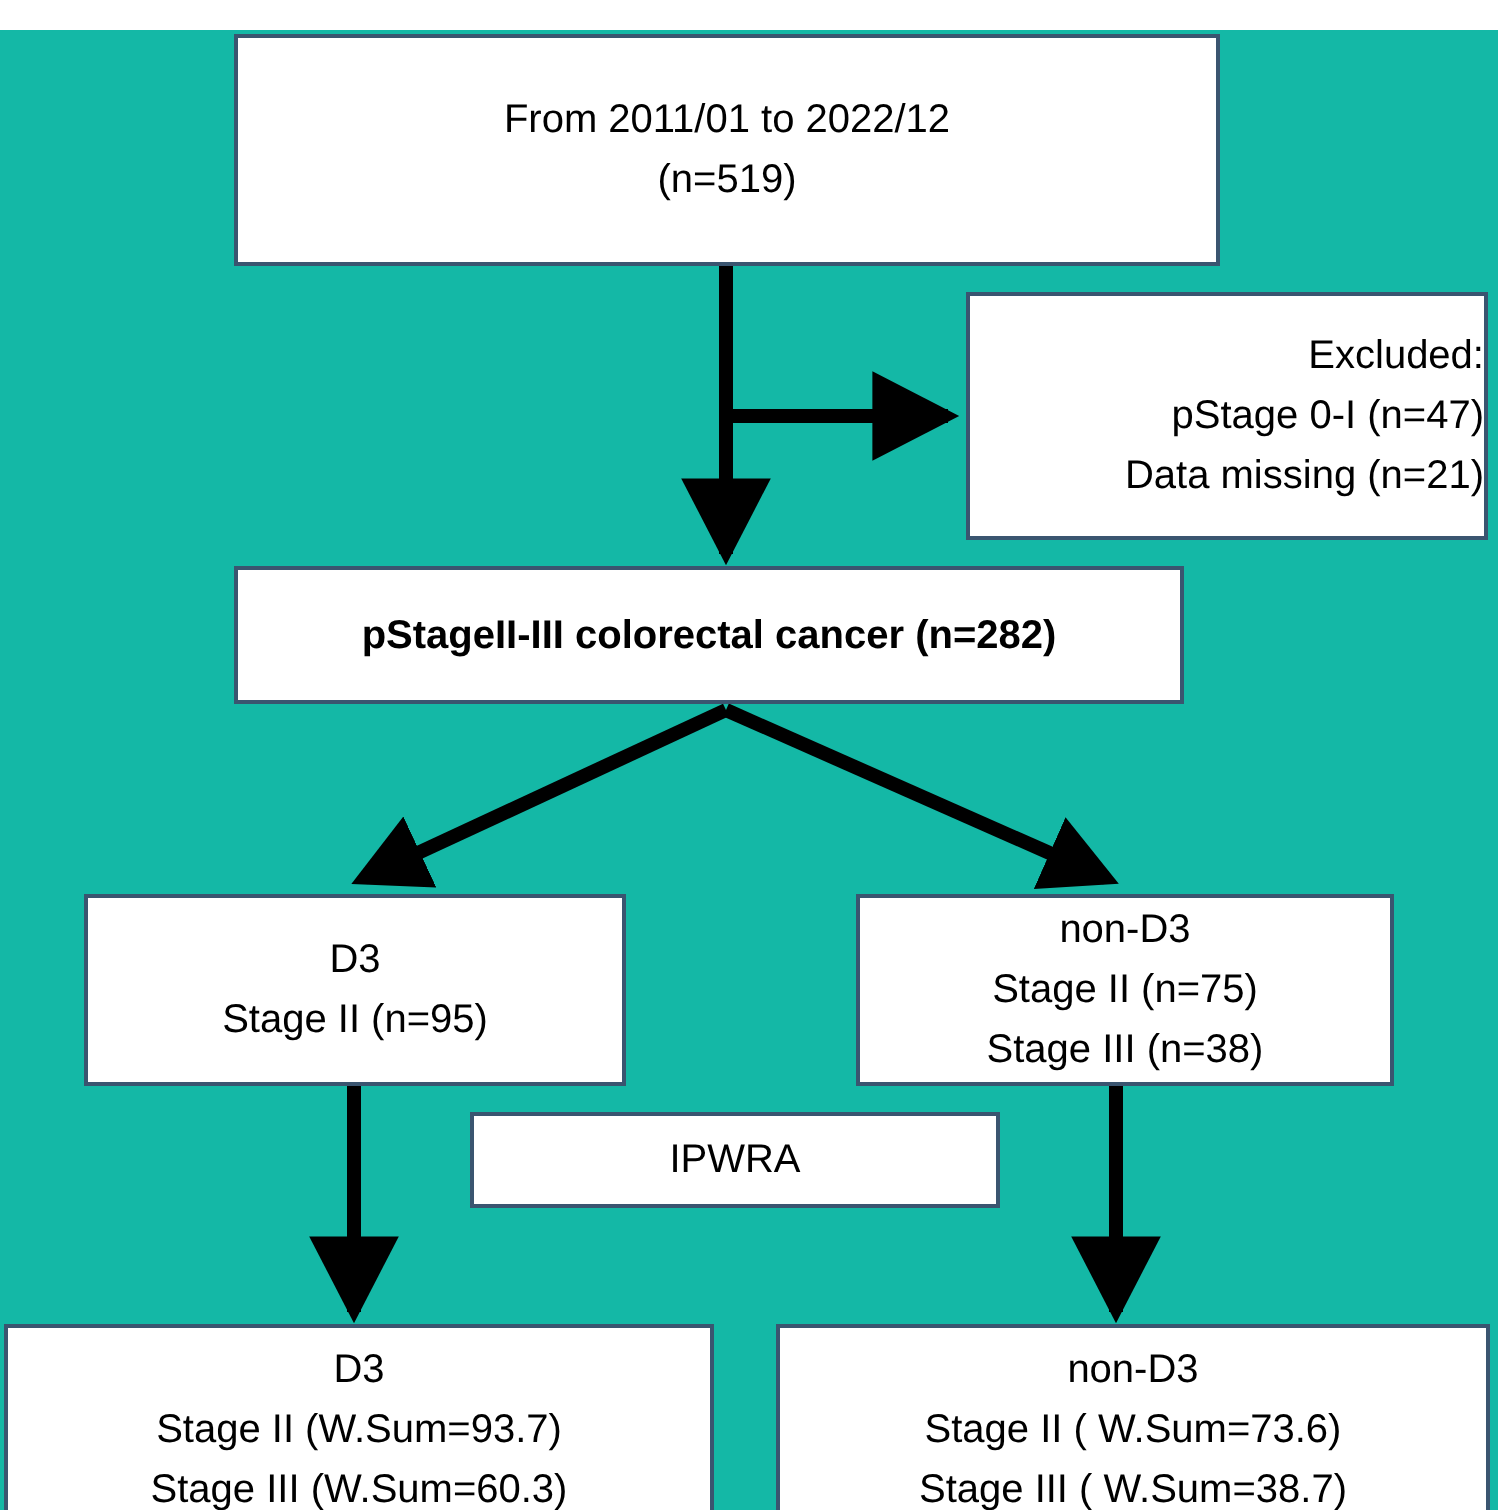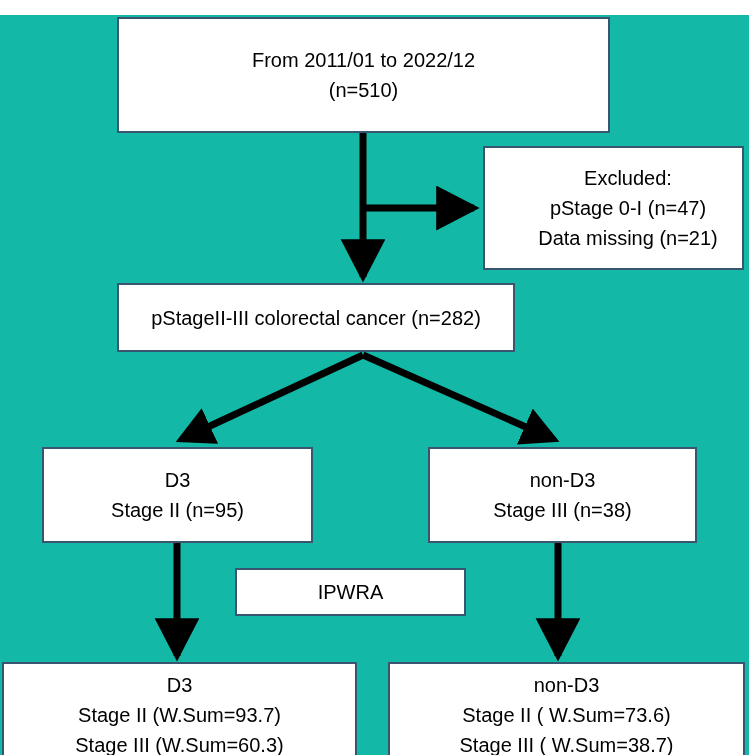--- a/index.html
+++ b/index.html
@@ -32,33 +32,33 @@
     z-index: 3;
   }
   .node .line {
     font-size: 20px;
     line-height: 30px;
     color: #000000;
     white-space: pre;
     text-align: center;
   }
   .node.left-align {
-    align-items: center;
+    align-items: flex-end;
     padding-left: 29px;
   }
   .node.left-align .line {
     text-align: left;
   }
   
   #node-enrollment   { left: 117px; top: 2px;   width: 493px; height: 116px; }
   #node-excluded     { left: 483px; top: 131px; width: 261px; height: 124px; }
-  #node-eligible     { left: 117px; top: 268px; width: 398px; height: 69px;  }
+  #node-eligible     { left: 117px; top: 268px; width: 475px; height: 69px; font-weight: bold;  }
   #node-d3           { left: 42px;  top: 432px; width: 271px; height: 96px;  }
   #node-nond3        { left: 428px; top: 432px; width: 269px; height: 96px;  }
-  #node-ipwra        { left: 235px; top: 553px; width: 231px; height: 48px;  }
+  #node-ipwra        { left: 235px; top: 541px; width: 265px; height: 48px;  }
   #node-d3-weighted  { left: 2px;   top: 647px; width: 355px; height: 106px; }
   #node-nond3-weighted { left: 388px; top: 647px; width: 357px; height: 106px; }
 
   
   #connectors {
     position: absolute;
     left: 0;
     top: 0;
     width: 749px;
     height: 755px;
@@ -88,40 +88,41 @@
 
     <line x1="363" y1="340" x2="553" y2="424" stroke="#000000" stroke-width="7" marker-end="url(#arrowhead-wide)"></line>
 
     <line x1="177" y1="528" x2="177" y2="641" stroke="#000000" stroke-width="7" marker-end="url(#arrowhead)"></line>
 
     <line x1="558" y1="528" x2="558" y2="641" stroke="#000000" stroke-width="7" marker-end="url(#arrowhead)"></line>
   </svg>
 
   <div class="node" id="node-enrollment">
     <div class="line">From 2011/01 to 2022/12</div>
-    <div class="line">(n=510)</div>
+    <div class="line">(n=519)</div>
   </div>
 
   <div class="node left-align" id="node-excluded">
     <div class="line">Excluded:</div>
     <div class="line">pStage 0-I (n=47)</div>
     <div class="line">Data missing (n=21)</div>
   </div>
 
   <div class="node" id="node-eligible">
     <div class="line">pStageII-III colorectal cancer (n=282)</div>
   </div>
 
   <div class="node" id="node-d3">
     <div class="line">D3</div>
     <div class="line">Stage II (n=95)</div>
   </div>
 
   <div class="node" id="node-nond3">
     <div class="line">non-D3</div>
+    <div class="line">Stage II (n=75)</div>
     <div class="line">Stage III (n=38)</div>
   </div>
 
   <div class="node" id="node-ipwra">
     <div class="line">IPWRA</div>
   </div>
 
   <div class="node" id="node-d3-weighted">
     <div class="line">D3</div>
     <div class="line">Stage II (W.Sum=93.7)</div>

